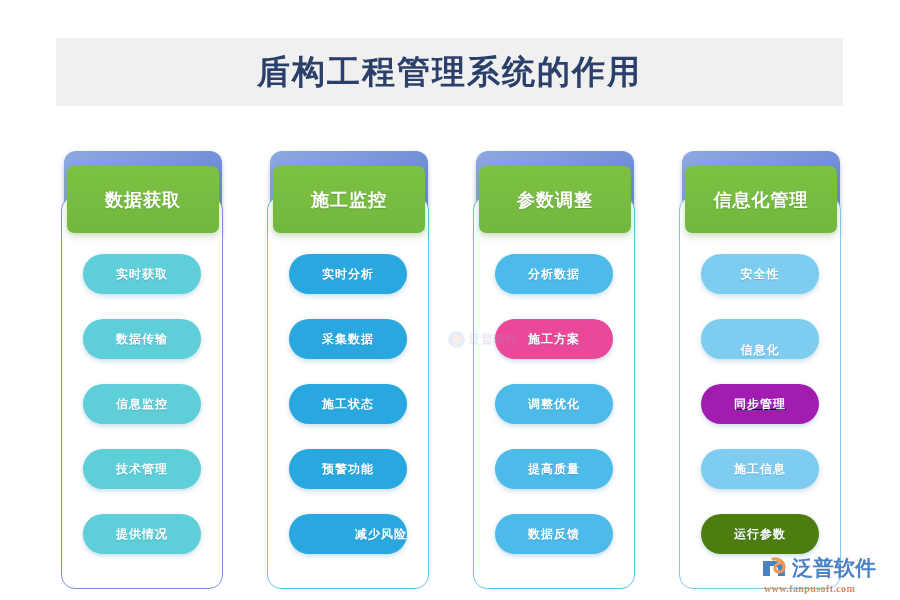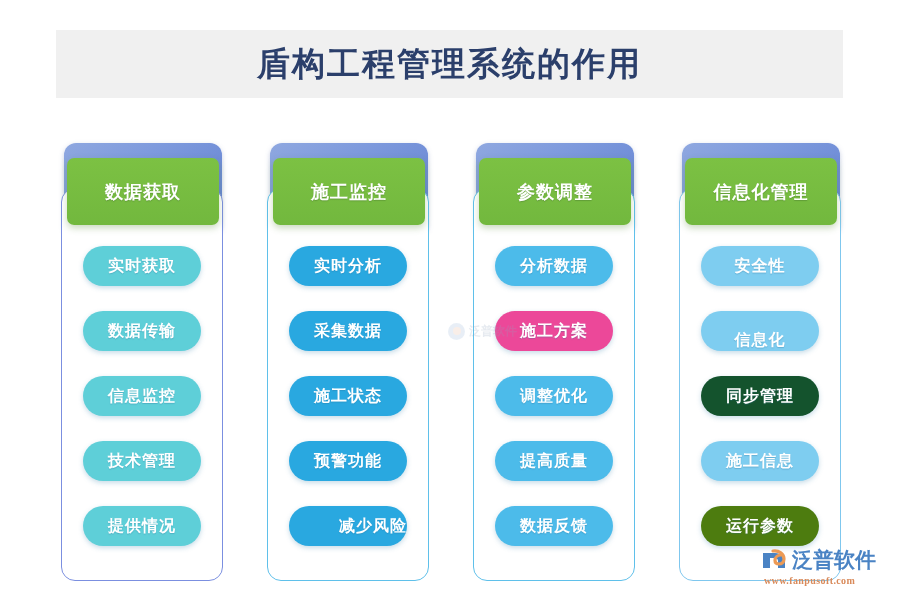--- a/index.html
+++ b/index.html
@@ -13,20 +13,21 @@
     font-family: "Liberation Serif", "DejaVu Serif", serif;
     overflow: hidden;
     position: relative;
   }
 
   #stage {
     position: relative;
     width: 900px;
     height: 456px;
     background: #ffffff;
+    margin-top: 8px;
   }
 
   
   .title-band {
     position: absolute;
     left: 56px;
     top: 30px;
     width: 787px;
     height: 68px;
     background: #f0f0f0;
@@ -128,21 +129,21 @@
     width: 118px;
     height: 40px;
     margin: 0 auto 25px auto;
     border-radius: 20px;
     display: flex;
     align-items: center;
     justify-content: center;
     box-shadow: 0 2px 5px rgba(70,140,180,0.30);
   }
   .pill-label {
-    font-size: 16px;
+    font-size: 12px;
     font-weight: bold;
     color: #ffffff;
     letter-spacing: 1px;
     text-shadow: 0 1px 1px rgba(40,110,150,0.30);
     font-family: "Liberation Serif", "DejaVu Serif", serif;
   }
 
   
   .watermark {
     position: absolute;
@@ -308,21 +309,21 @@
       <div class="col-head">
         <span class="col-head-label">信息化管理</span>
       </div>
       <div class="pill-list">
         <div class="pill" style="background: rgb(126, 205, 240);">
             <span class="pill-label">安全性</span>
           </div>
         <div class="pill" style="background: rgb(126, 205, 240); align-items: flex-end;">
             <span class="pill-label">信息化</span>
           </div>
-        <div class="pill" style="background: #14532d;">
+        <div class="pill" style="background: #a21caf; text-decoration: underline;">
             <span class="pill-label">同步管理</span>
           </div>
         <div class="pill" style="background: rgb(126, 205, 240); justify-content: center;">
             <span class="pill-label">施工信息</span>
           </div>
         <div class="pill" style="background: #4d7c0f;">
             <span class="pill-label">运行参数</span>
           </div>
       </div>
     </div>

